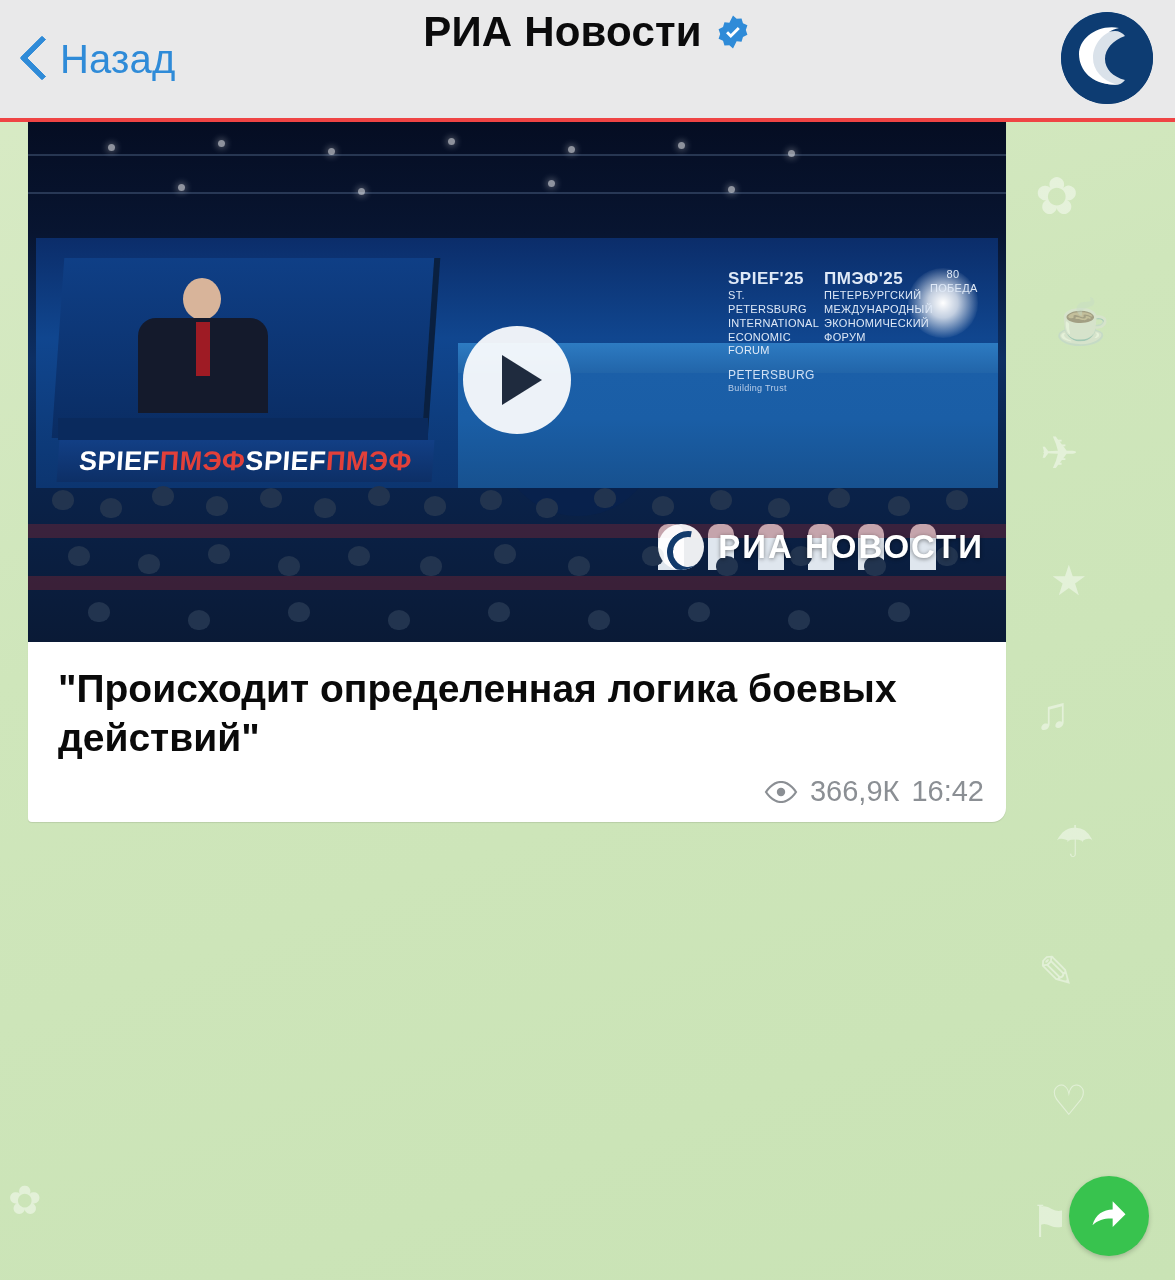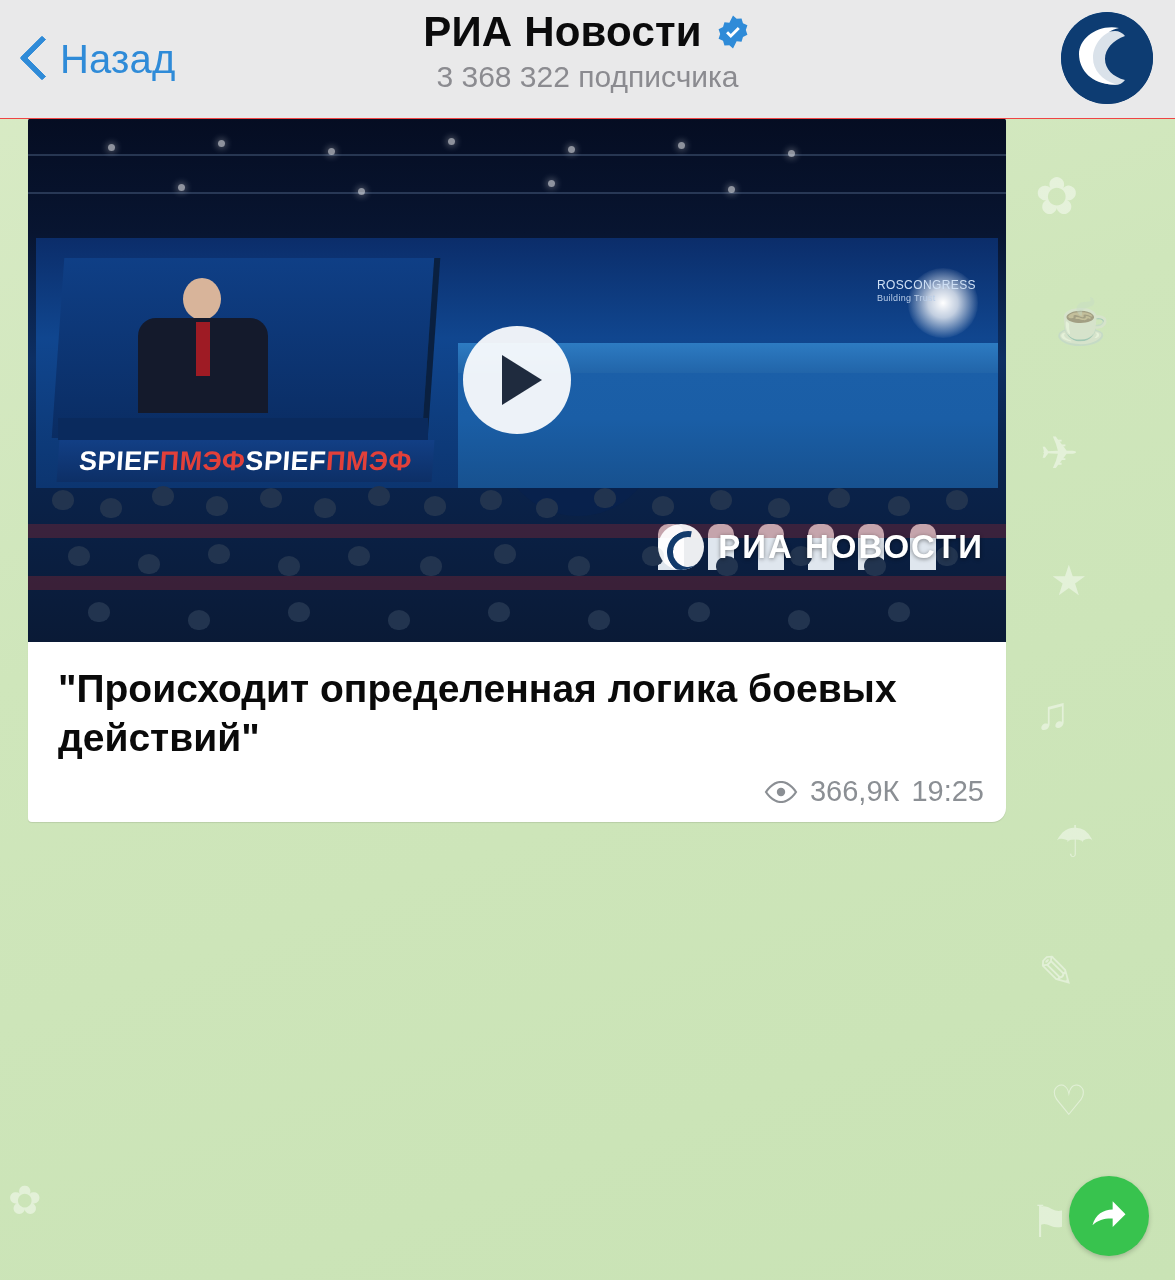--- a/index.html
+++ b/index.html
@@ -30,21 +30,21 @@
     user-select: none;
   }
 
   
   .header {
     position: absolute;
     top: 0; left: 0;
     width: 1175px;
     height: 118px;
     background: #e9e9ea;
-    border-bottom: 1px solid #ef4444;
+    border-bottom: 4px solid #ef4444;
     display: flex;
     align-items: center;
     z-index: 20;
   }
   .back-btn {
     display: flex;
     align-items: center;
     gap: 10px;
     margin-left: 20px;
     color: #2f8bd8;
@@ -420,21 +420,20 @@
   <div class="header-center">
     <div class="title-row">
       <span class="chan-title">РИА Новости</span>
       <span class="verified">
         <svg width="38" height="38" viewBox="0 0 24 24">
           <path fill="#2f8bd8" d="M12 1.6l2.3 2.1 3.1-.3.9 3 2.8 1.4-1 3 1 3-2.8 1.4-.9 3-3.1-.3L12 22.4 9.7 20.3l-3.1.3-.9-3-2.8-1.4 1-3-1-3 2.8-1.4.9-3 3.1.3z"></path>
           <path fill="#ffffff" d="M10.6 15.8l-3-3 1.3-1.3 1.7 1.7 4.4-4.4 1.3 1.3z"></path>
         </svg>
       </span>
     </div>
-    <div class="subs">3 368 322 подписчика</div>
   </div>
 
   <div class="avatar">
     <svg width="92" height="92" viewBox="0 0 92 92">
       <circle cx="46" cy="46" r="46" fill="#0d3c72"></circle>
       <path d="M58 16c-16 4-26 16-26 30 0 12 9 22 22 26-20 2-36-12-36-30C18 27 36 12 58 16z" fill="#ffffff"></path>
       <path d="M64 24c-12 4-20 13-20 23s8 18 20 21c-2 3-6 5-10 5-16 0-28-12-28-27S38 19 54 19c4 0 8 2 10 5z" fill="#ffffff" opacity="0.85"></path>
     </svg>
   </div>
 </div>
@@ -467,21 +466,32 @@
     <div class="subscreen"></div>
     <div class="figure-head"></div>
     <div class="figure-body"></div>
     <div class="figure-tie"></div>
     <div class="desk"></div>
     <div class="spief-band">
       SPIEF<span class="m">ПМЭФ</span>SPIEF<span class="m">ПМЭФ</span>
     </div>
 
     <div class="logos">
-      <div class="roscongress">ROSCONGRESS</div>
+      <div class="row">
+        <div>
+          <div class="big">SPIEF'25</div>
+          <div style="max-width:80px;">ST. PETERSBURG INTERNATIONAL ECONOMIC FORUM</div>
+        </div>
+        <div>
+          <div class="big">ПМЭФ'25</div>
+          <div style="max-width:90px;">ПЕТЕРБУРГСКИЙ МЕЖДУНАРОДНЫЙ ЭКОНОМИЧЕСКИЙ ФОРУМ</div>
+        </div>
+        <div style="max-width:46px; text-align:center;">80 ПОБЕДА</div>
+      </div>
+      <div class="roscongress">PETERSBURG</div>
       <div style="font-size:9px; color:#b9cde8;">Building Trust</div>
     </div>
 
     <div class="panelists">
       <div class="panelist" style="left:10px;"></div>
       <div class="panelist" style="left:60px;"></div>
       <div class="panelist" style="left:110px;"></div>
       <div class="panelist" style="left:160px;"></div>
       <div class="panelist" style="left:210px;"></div>
       <div class="panelist" style="left:262px;"></div>
@@ -546,21 +556,21 @@
     <div class="underline-mark"></div>
 
     <div class="msg-meta">
       <span class="eye">
         <svg width="34" height="22" viewBox="0 0 34 22">
           <path d="M17 1C8 1 2 11 2 11s6 10 15 10 15-10 15-10S26 1 17 1z" fill="none" stroke="#8b8f94" stroke-width="2.2"></path>
           <circle cx="17" cy="11" r="4.2" fill="#8b8f94"></circle>
         </svg>
       </span>
       <span>366,9К</span>
-      <span>19:25</span>
+      <span>16:42</span>
     </div>
   </div>
 </div>
 
 <div class="fwd-btn">
   <svg width="44" height="44" viewBox="0 0 24 24">
     <path d="M3 17c1.5-6 6-8.5 11-8.6V4l7 7-7 7v-4.6C10 13.2 6 14.1 3 17z" fill="#ffffff"></path>
   </svg>
 </div>
 

